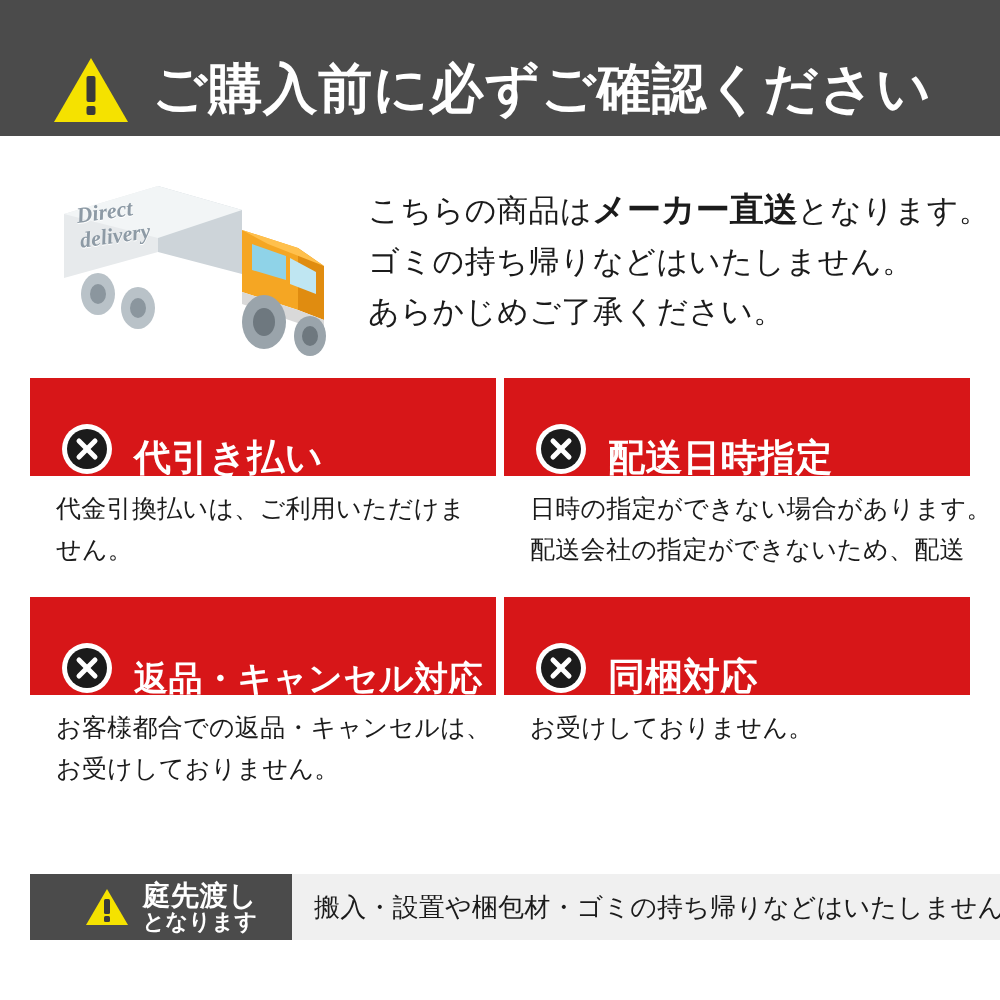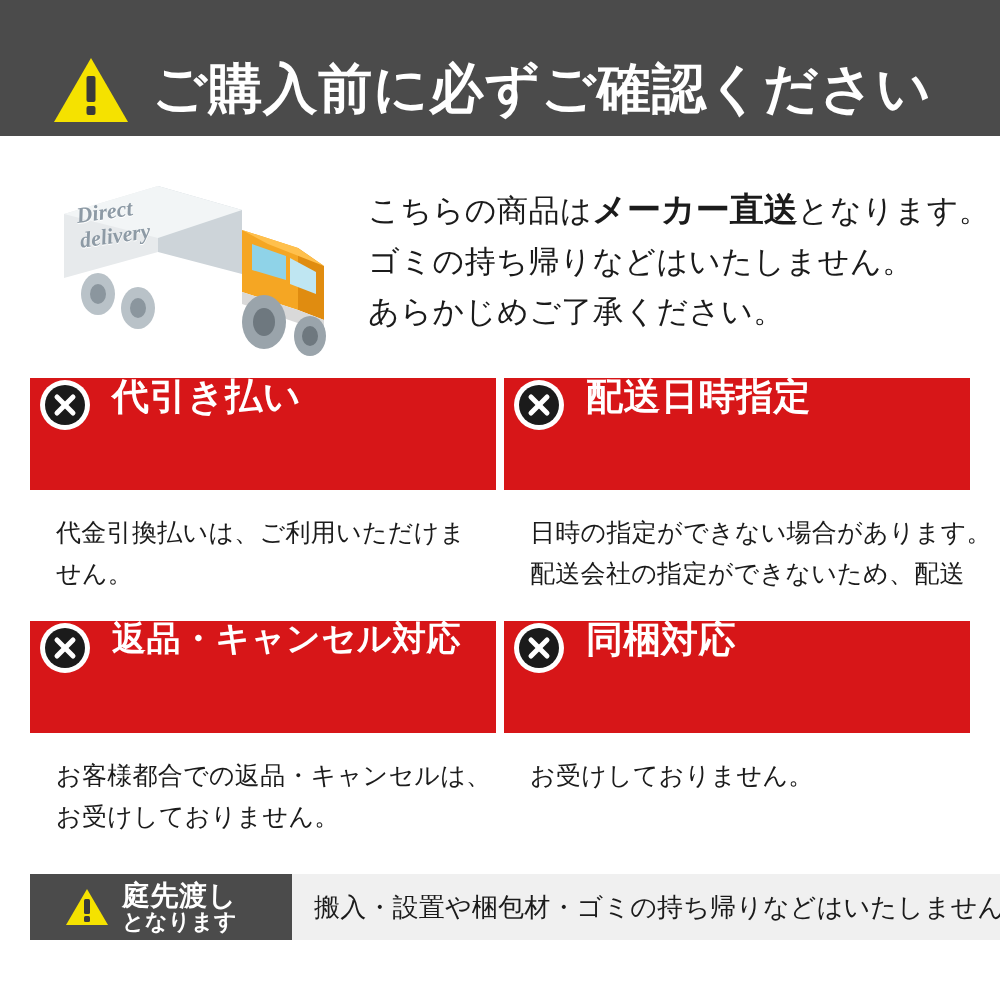--- a/index.html
+++ b/index.html
@@ -89,42 +89,42 @@
     position: absolute;
     left: 30px; top: 378px;
     width: 940px;
     display: grid;
     grid-template-columns: 466px 466px;
     grid-column-gap: 8px;
     grid-row-gap: 18px;
   }
   .card { width: 466px; }
   .card-head {
-    height: 112px;
+    height: 98px;
     background: #d71618;
     display: flex;
-    align-items: flex-start;
-    padding-left: 8px;
+    align-items: flex-end;
+    padding-left: 30px;
   }
   .x-badge {
     width: 54px; height: 54px;
     flex: 0 0 auto;
     margin-right: 20px;
   }
   .card-title {
     color: #ffffff;
     font-size: 37px;
     font-weight: bold;
     white-space: nowrap;
     letter-spacing: 0.5px;
     line-height: 1;
   }
   .card-title.small { font-size: 34px; }
   .card-body {
-    padding: 22px 18px 10px 26px;
+    padding: 12px 18px 10px 26px;
     background: #ffffff;
   }
   .card-body p {
     font-size: 25px;
     color: #1b1b1b;
     line-height: 1.62;
     white-space: nowrap;
     letter-spacing: 0.3px;
   }
 
@@ -133,22 +133,23 @@
     position: absolute;
     left: 30px; top: 874px;
     width: 940px; height: 66px;
     display: flex;
   }
   .footer-badge {
     width: 262px; height: 66px;
     background: #4b4b4b;
     display: flex;
     align-items: center;
-    padding-left: 34px;
+    padding-left: 20px;
     flex: 0 0 auto;
+    justify-content: center;
   }
   .footer-badge .warn-small {
     width: 46px; height: 40px;
     flex: 0 0 auto;
     margin-right: 12px;
   }
   .footer-badge-text {
     color: #ffffff;
     line-height: 1.05;
   }

